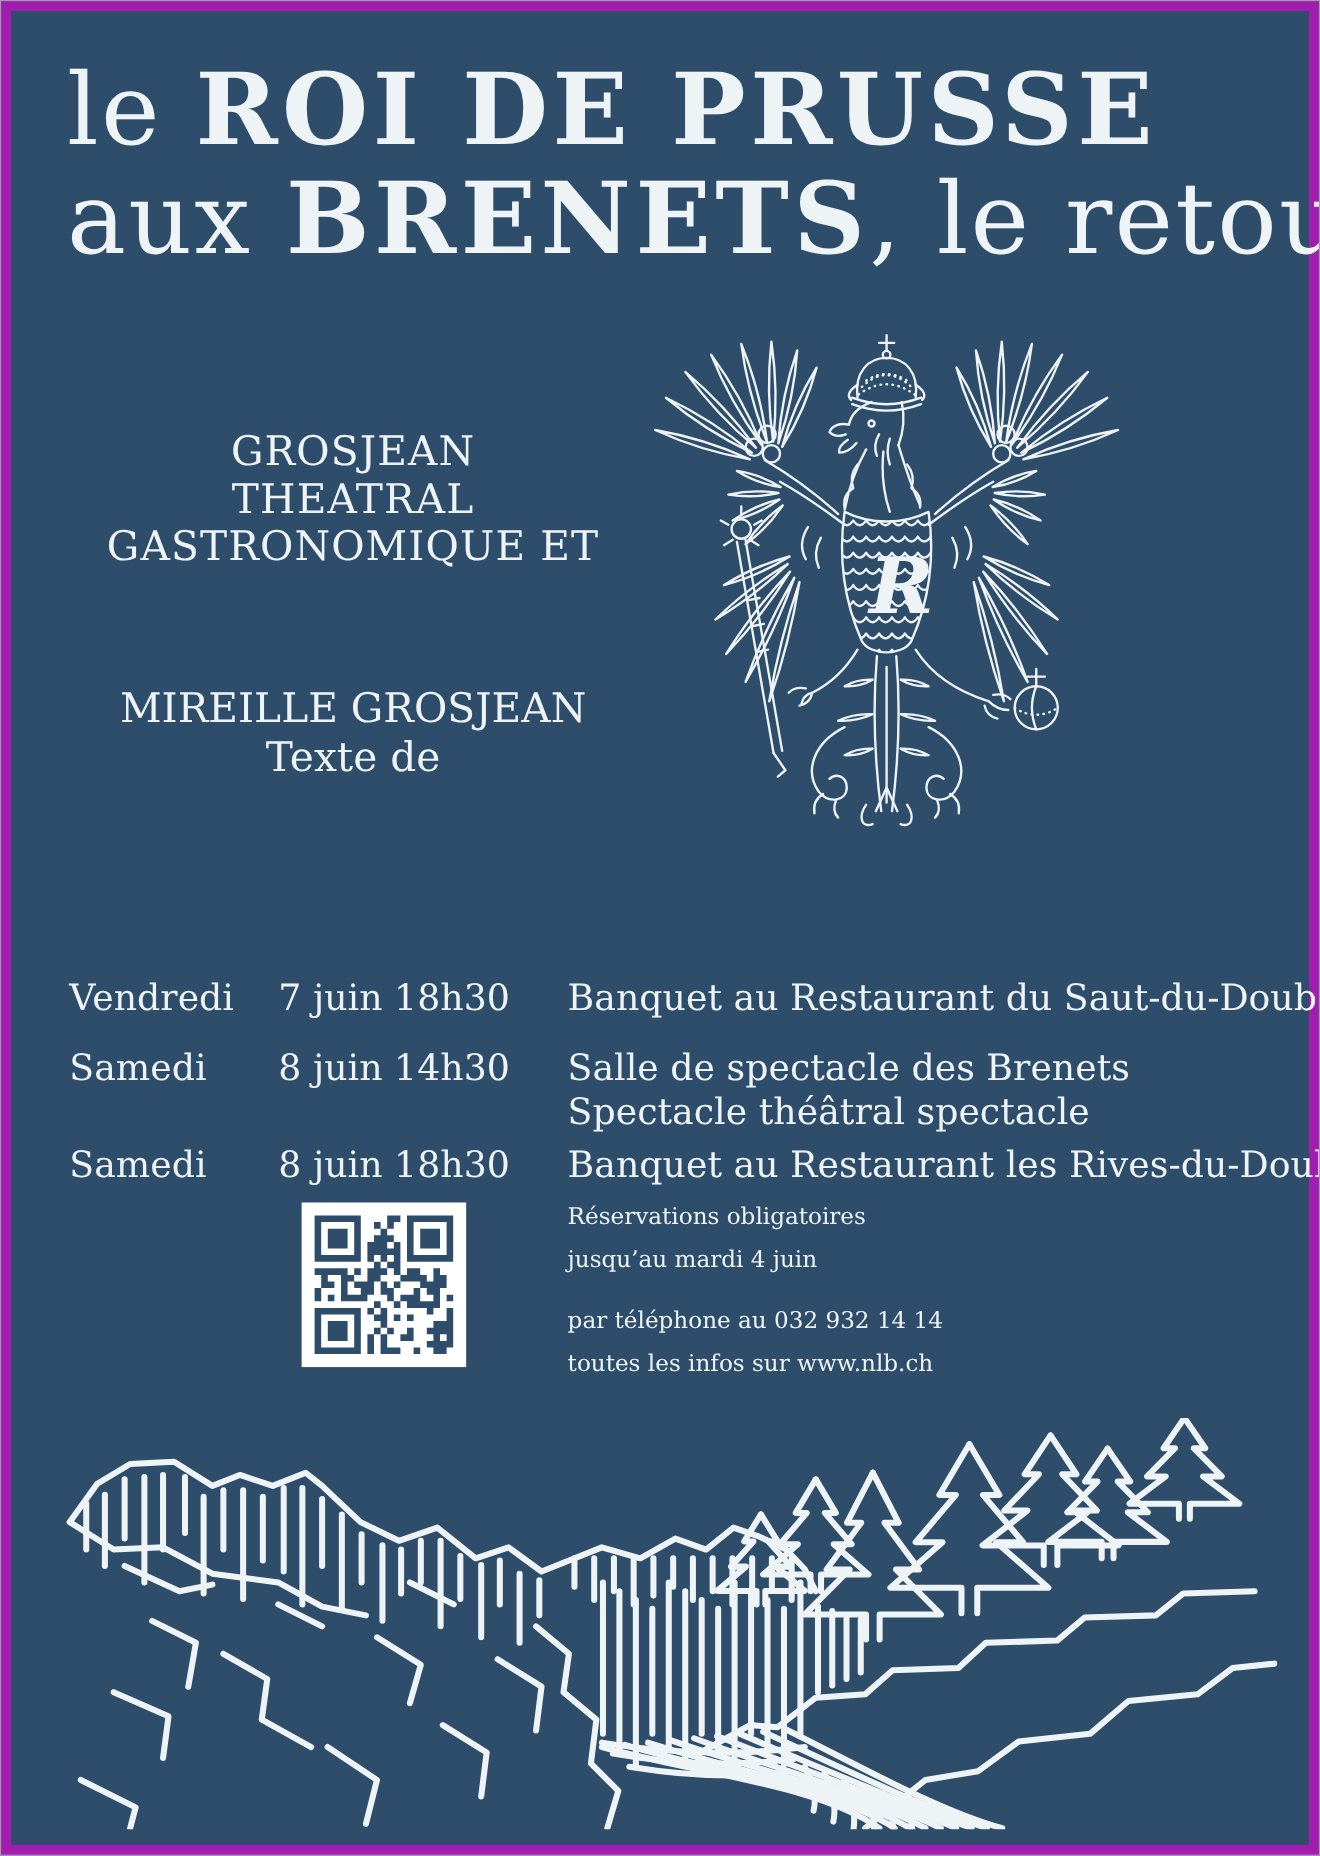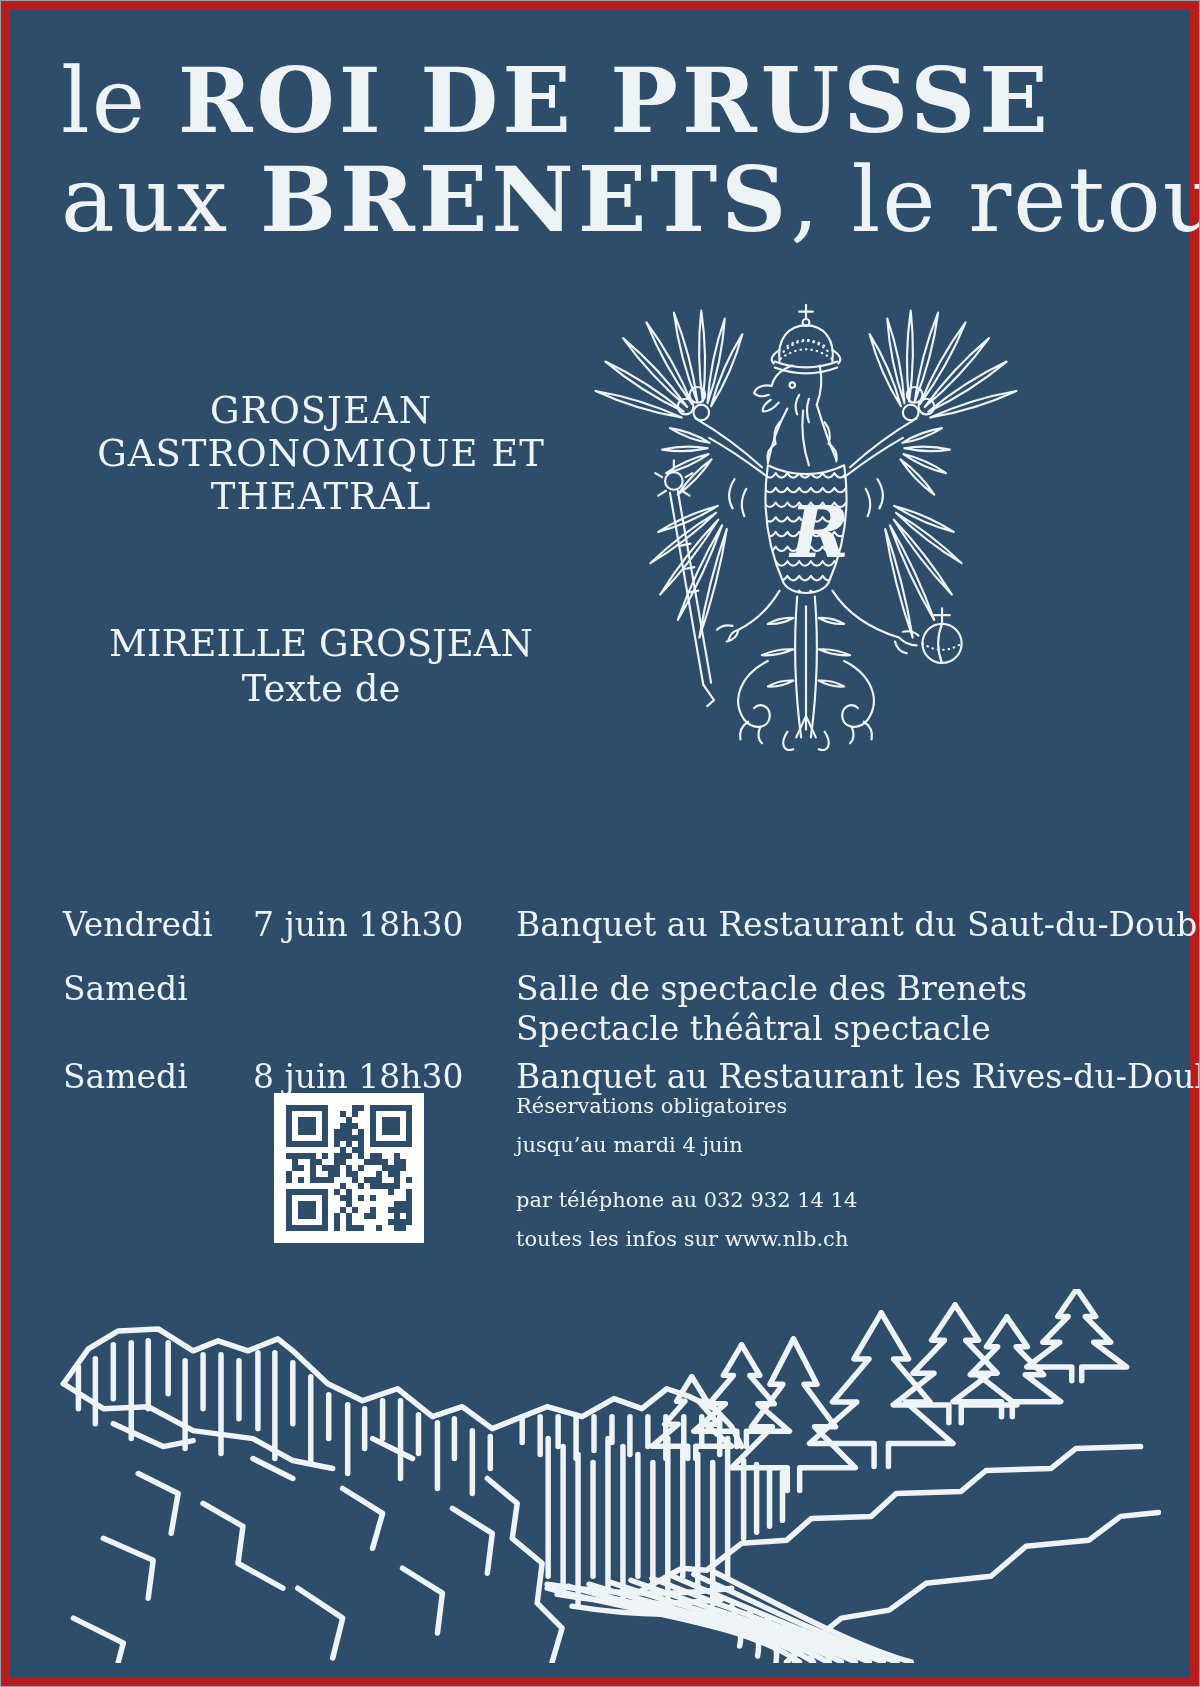--- a/index.html
+++ b/index.html
@@ -1,19 +1,19 @@
 <!DOCTYPE html>
 <html style="--bg: #2d4d6a; --ink: #eef3f6;"><head>
 <meta charset="utf-8">
 <style>
   html,body{margin:0;padding:0;background:#e8e8e8;}
   .page{
     position:relative;
     width:1200px;height:1687px;
-    background:#b91c1c;
+    background:#a21caf;
     border:1px solid #9aa0a6;
     box-sizing:border-box;
     overflow:hidden;
     font-family:"DejaVu Serif","Liberation Serif",serif;
   }
   .poster{
     position:absolute; inset:9px;
     background:var(--bg,#2d4d6a);
   }
   .abs{position:absolute;}
@@ -33,21 +33,21 @@
     font-size:37px; line-height:43px; letter-spacing:1px;
     color:var(--ink,#eef3f6);
   }
   .author{
     left:60px; top:620px; width:520px;
     text-align:center;
     font-size:37px; line-height:45px;
     color:var(--ink,#eef3f6);
   }
 
-  .sched{font-size:33px; line-height:40px; color:var(--ink,#eef3f6); white-space:nowrap;margin-top:18px;}
+  .sched{font-size:33px; line-height:40px; color:var(--ink,#eef3f6); white-space:nowrap;}
   .col-day{left:62px;}
   .col-time{left:252px;}
   .col-desc{left:515px;}
   .r1{top:886px;} .r2{top:950px;} .r3{top:1038px;}
 
   .notes{font-size:21px; line-height:39px; color:var(--ink,#eef3f6); white-space:nowrap;}
   .reservation{left:515px; top:1086px;}
   .contact{left:515px; top:1180px;}
 
   .qr-wrap{left:273px; top:1092px; width:150px; height:150px;}
@@ -67,22 +67,22 @@
 <div class="page">
   <div class="poster"></div>
 
   <div class="abs title">
     <div><span>le</span> <span class="bold">ROI DE PRUSSE</span></div>
     <div><span>aux</span> <span class="bold">BRENETS</span><span>, le retour</span></div>
   </div>
 
   <div class="abs subtitle">
     <div>GROSJEAN</div>
+    <div>THEATRAL</div>
     <div>GASTRONOMIQUE ET</div>
-    <div>THEATRAL</div>
   </div>
 
   <div class="abs author">
     <div>MIREILLE GROSJEAN</div>
     <div>Texte de</div>
   </div>
 
   <svg class="abs emblem" viewBox="0 0 470 460" preserveAspectRatio="xMidYMid meet">
     <g class="ln">
 
@@ -209,20 +209,21 @@
     <text class="mono" x="219" y="262" font-size="72">R</text>
   </svg>
 
   <div class="abs sched col-day r1">Vendredi</div>
   <div class="abs sched col-time r1">7 juin 18h30</div>
   <div class="abs sched col-desc r1">
     <div>Banquet au Restaurant du Saut-du-Doubs</div>
   </div>
 
   <div class="abs sched col-day r2">Samedi</div>
+  <div class="abs sched col-time r2">8 juin 14h30</div>
   <div class="abs sched col-desc r2">
     <div>Salle de spectacle des Brenets</div>
     <div>Spectacle théâtral spectacle</div>
   </div>
 
   <div class="abs sched col-day r3">Samedi</div>
   <div class="abs sched col-time r3">8 juin 18h30</div>
   <div class="abs sched col-desc r3">
     <div>Banquet au Restaurant les Rives-du-Doubs</div>
   </div>

